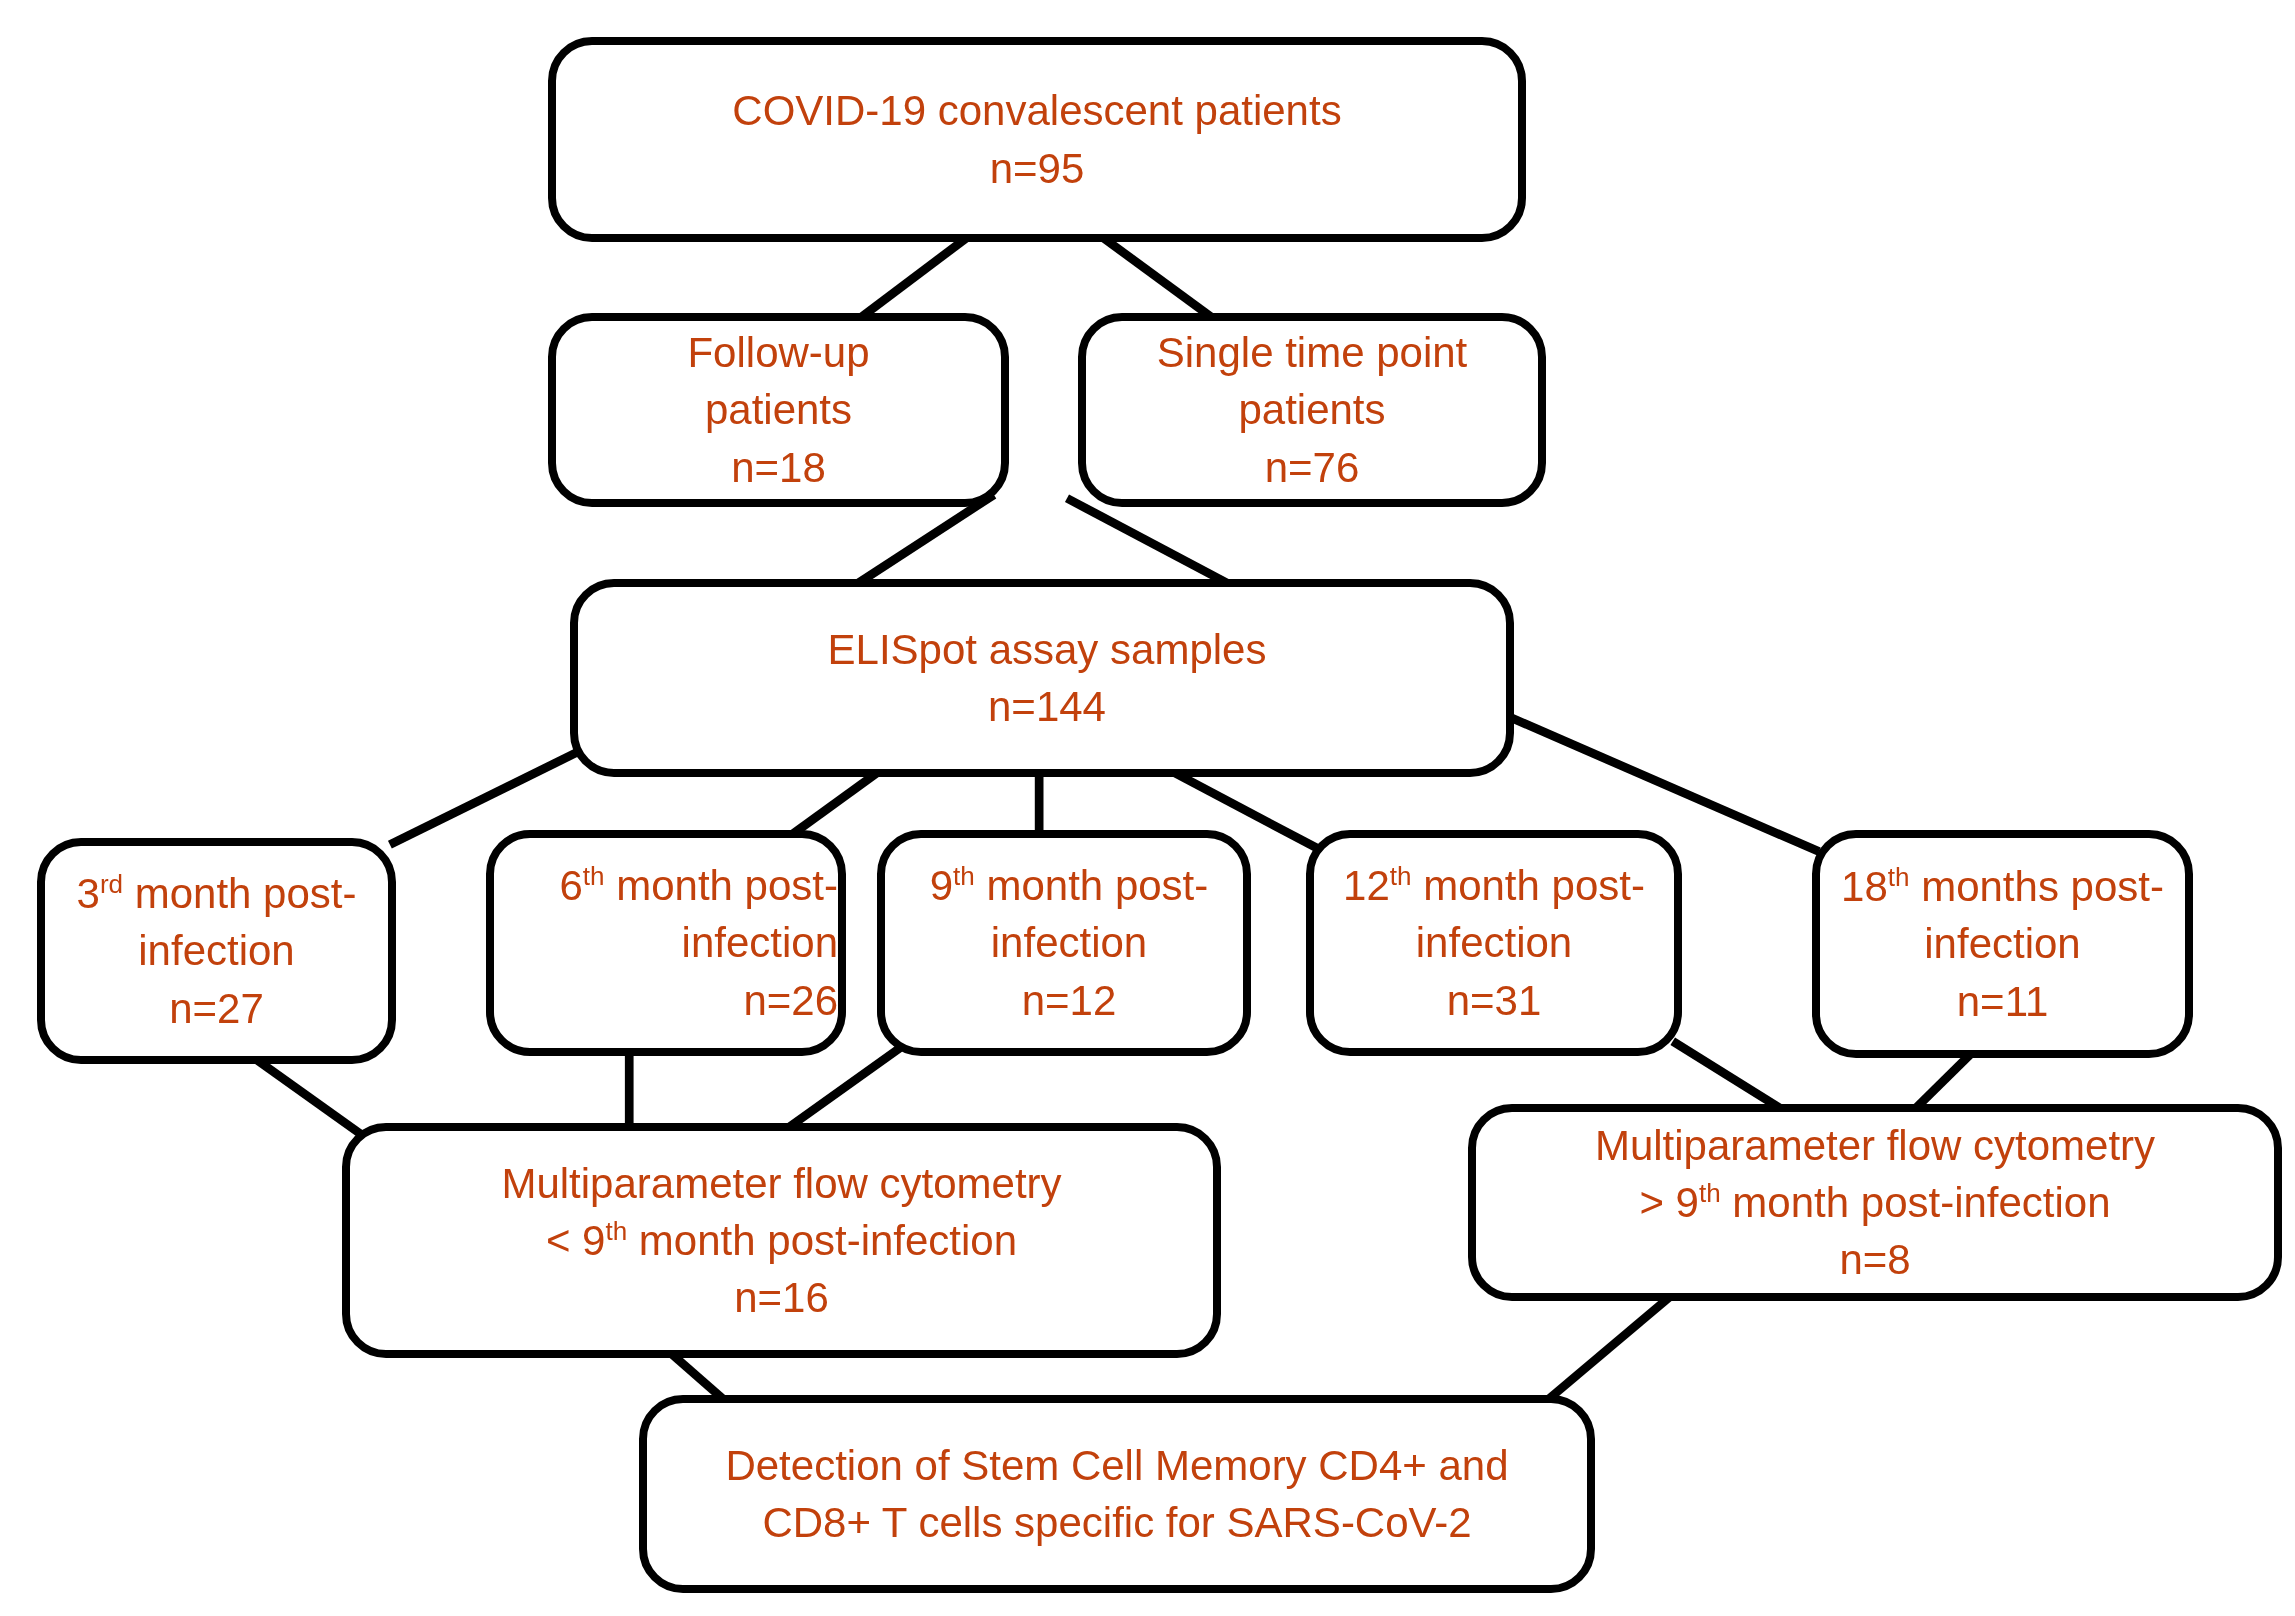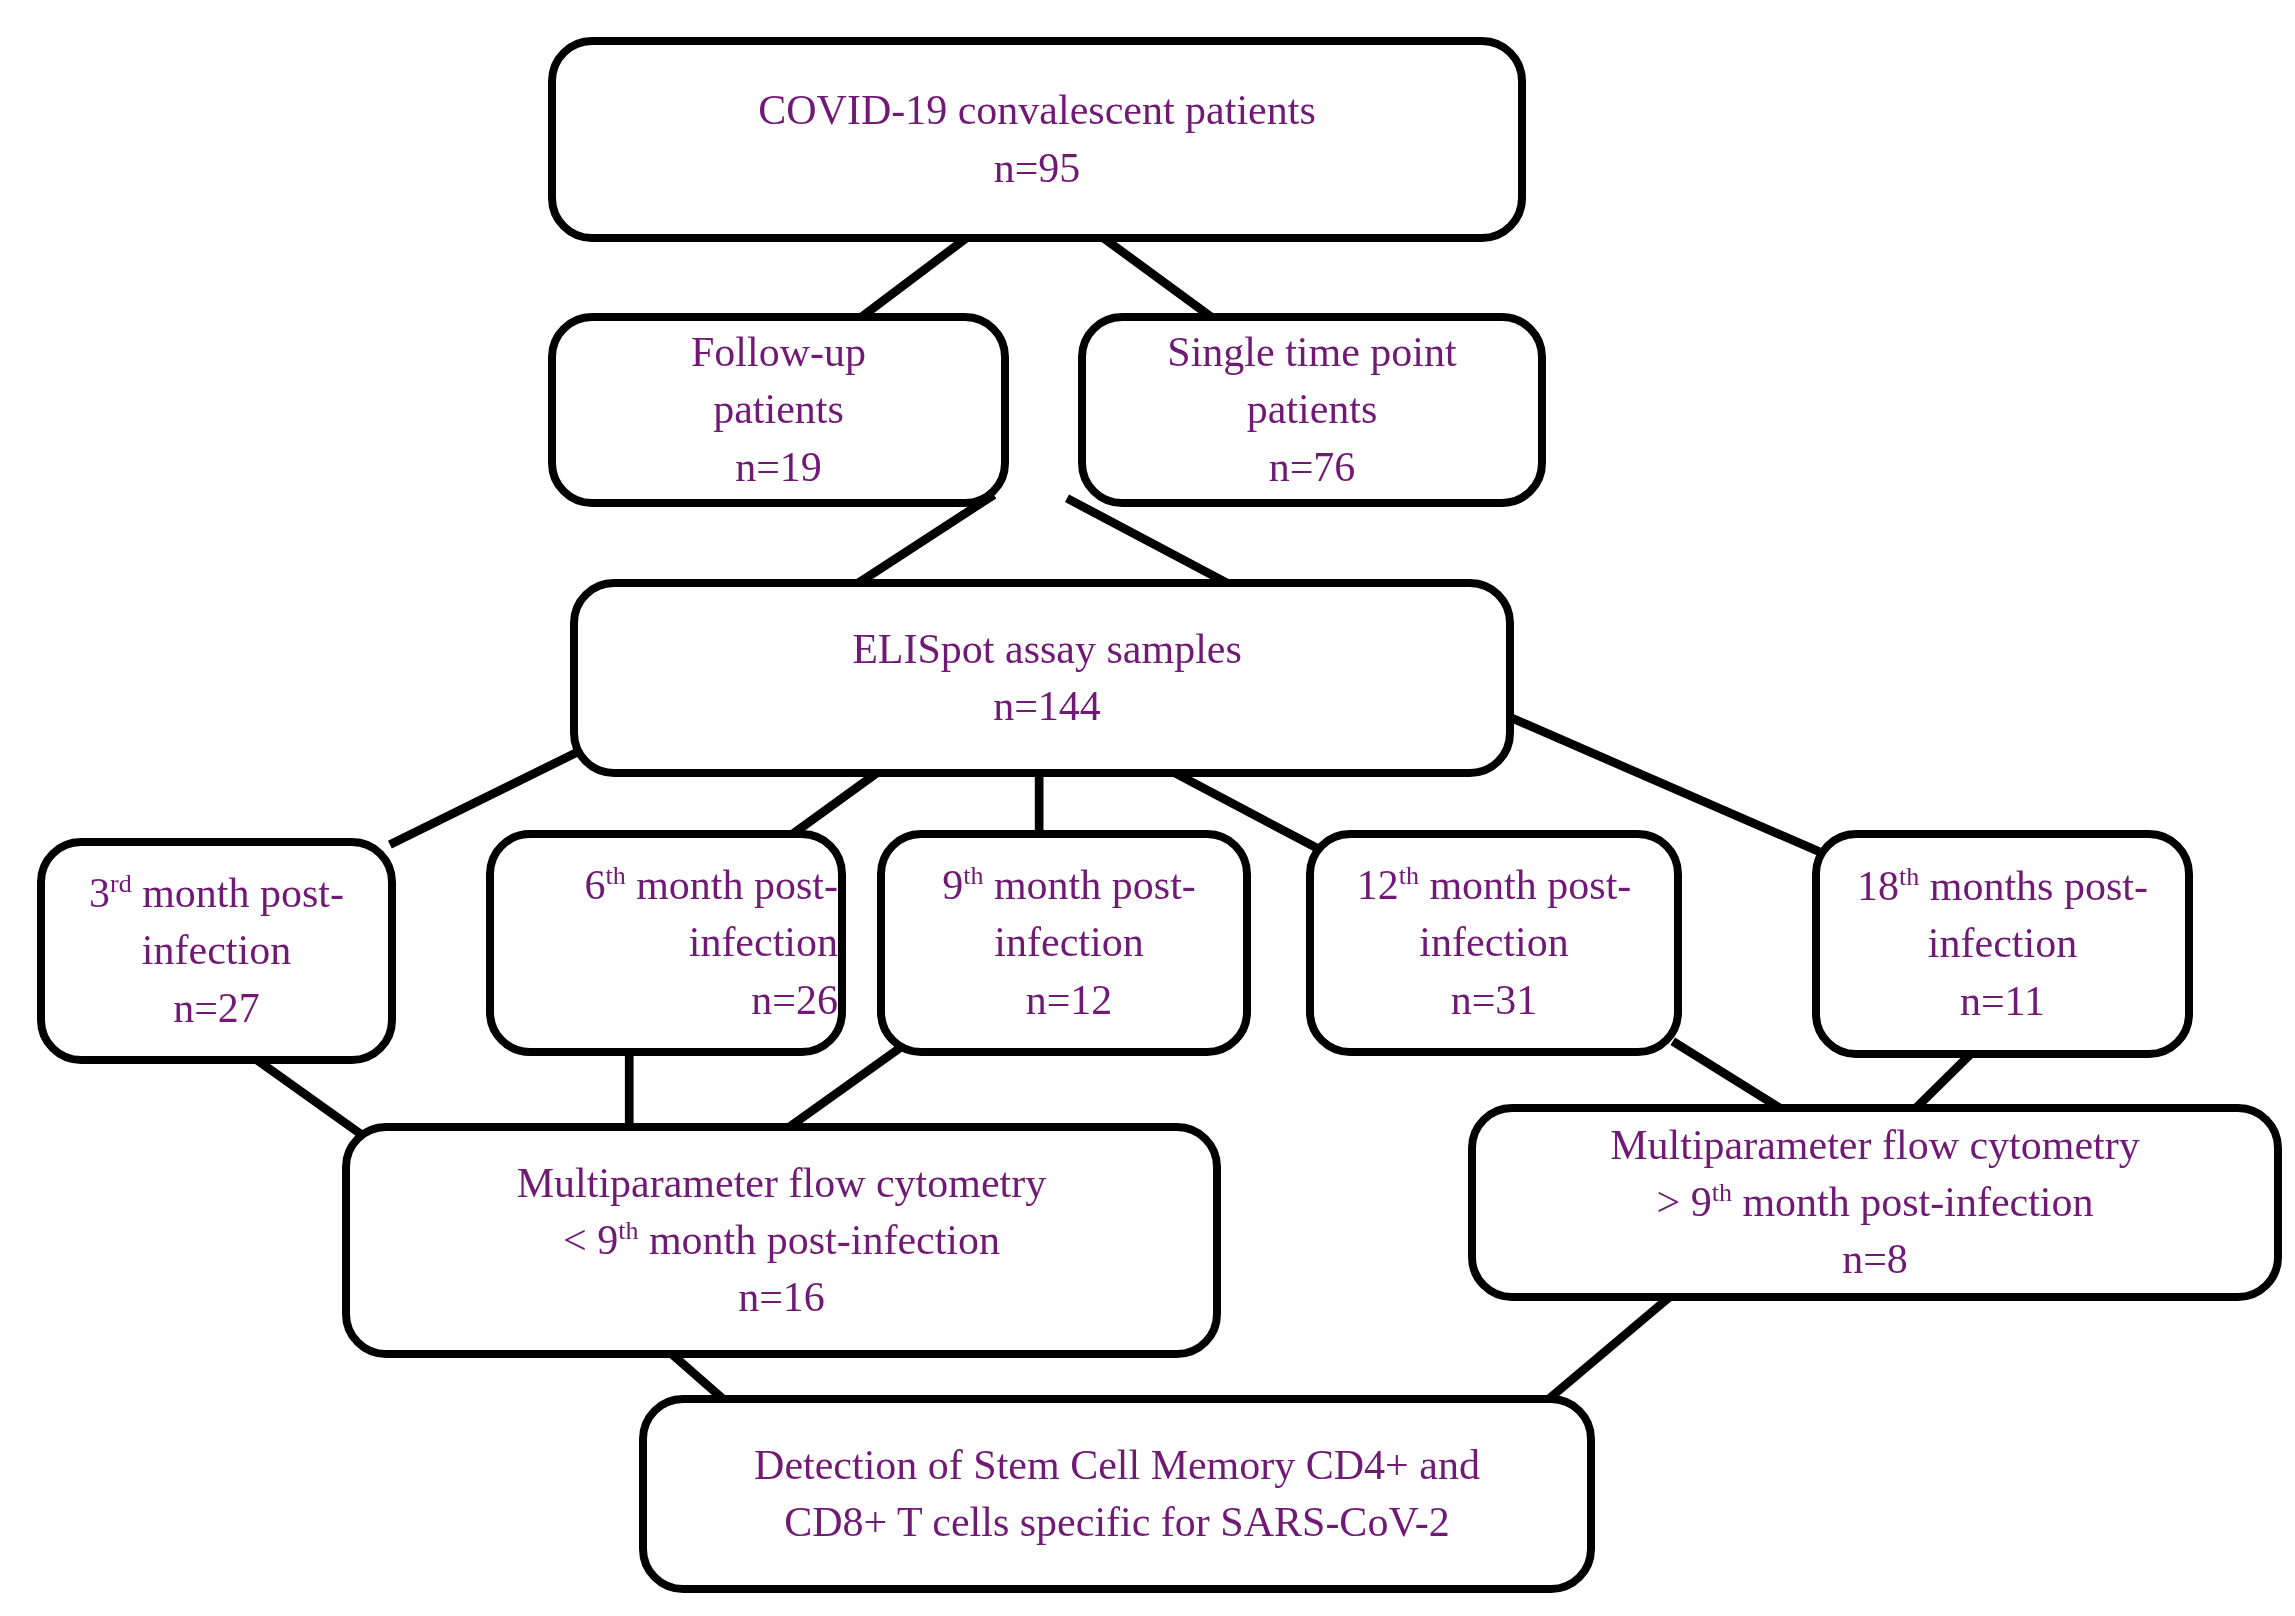--- a/index.html
+++ b/index.html
@@ -5,22 +5,22 @@
   html, body {
     margin: 0;
     padding: 0;
     background: #ffffff;
   }
   .canvas {
     position: relative;
     width: 2295px;
     height: 1617px;
     background: #ffffff;
-    font-family: Liberation Serif, serif;
-    color: #701a75;
+    font-family: Liberation Sans, sans-serif;
+    color: #c2410c;
   }
   .connectors {
     position: absolute;
     left: 0;
     top: 0;
     width: 2295px;
     height: 1617px;
     z-index: 0;
   }
   .connectors line {
@@ -87,21 +87,21 @@
   </svg>
 
   <div class="box b-patients">
     <div class="bl">COVID-19 convalescent patients</div>
     <div class="bl">n=95</div>
   </div>
 
   <div class="box b-followup">
     <div class="bl">Follow-up</div>
     <div class="bl">patients</div>
-    <div class="bl">n=19</div>
+    <div class="bl">n=18</div>
   </div>
 
   <div class="box b-single">
     <div class="bl">Single time point</div>
     <div class="bl">patients</div>
     <div class="bl">n=76</div>
   </div>
 
   <div class="box b-elispot">
     <div class="bl">ELISpot assay samples</div>

